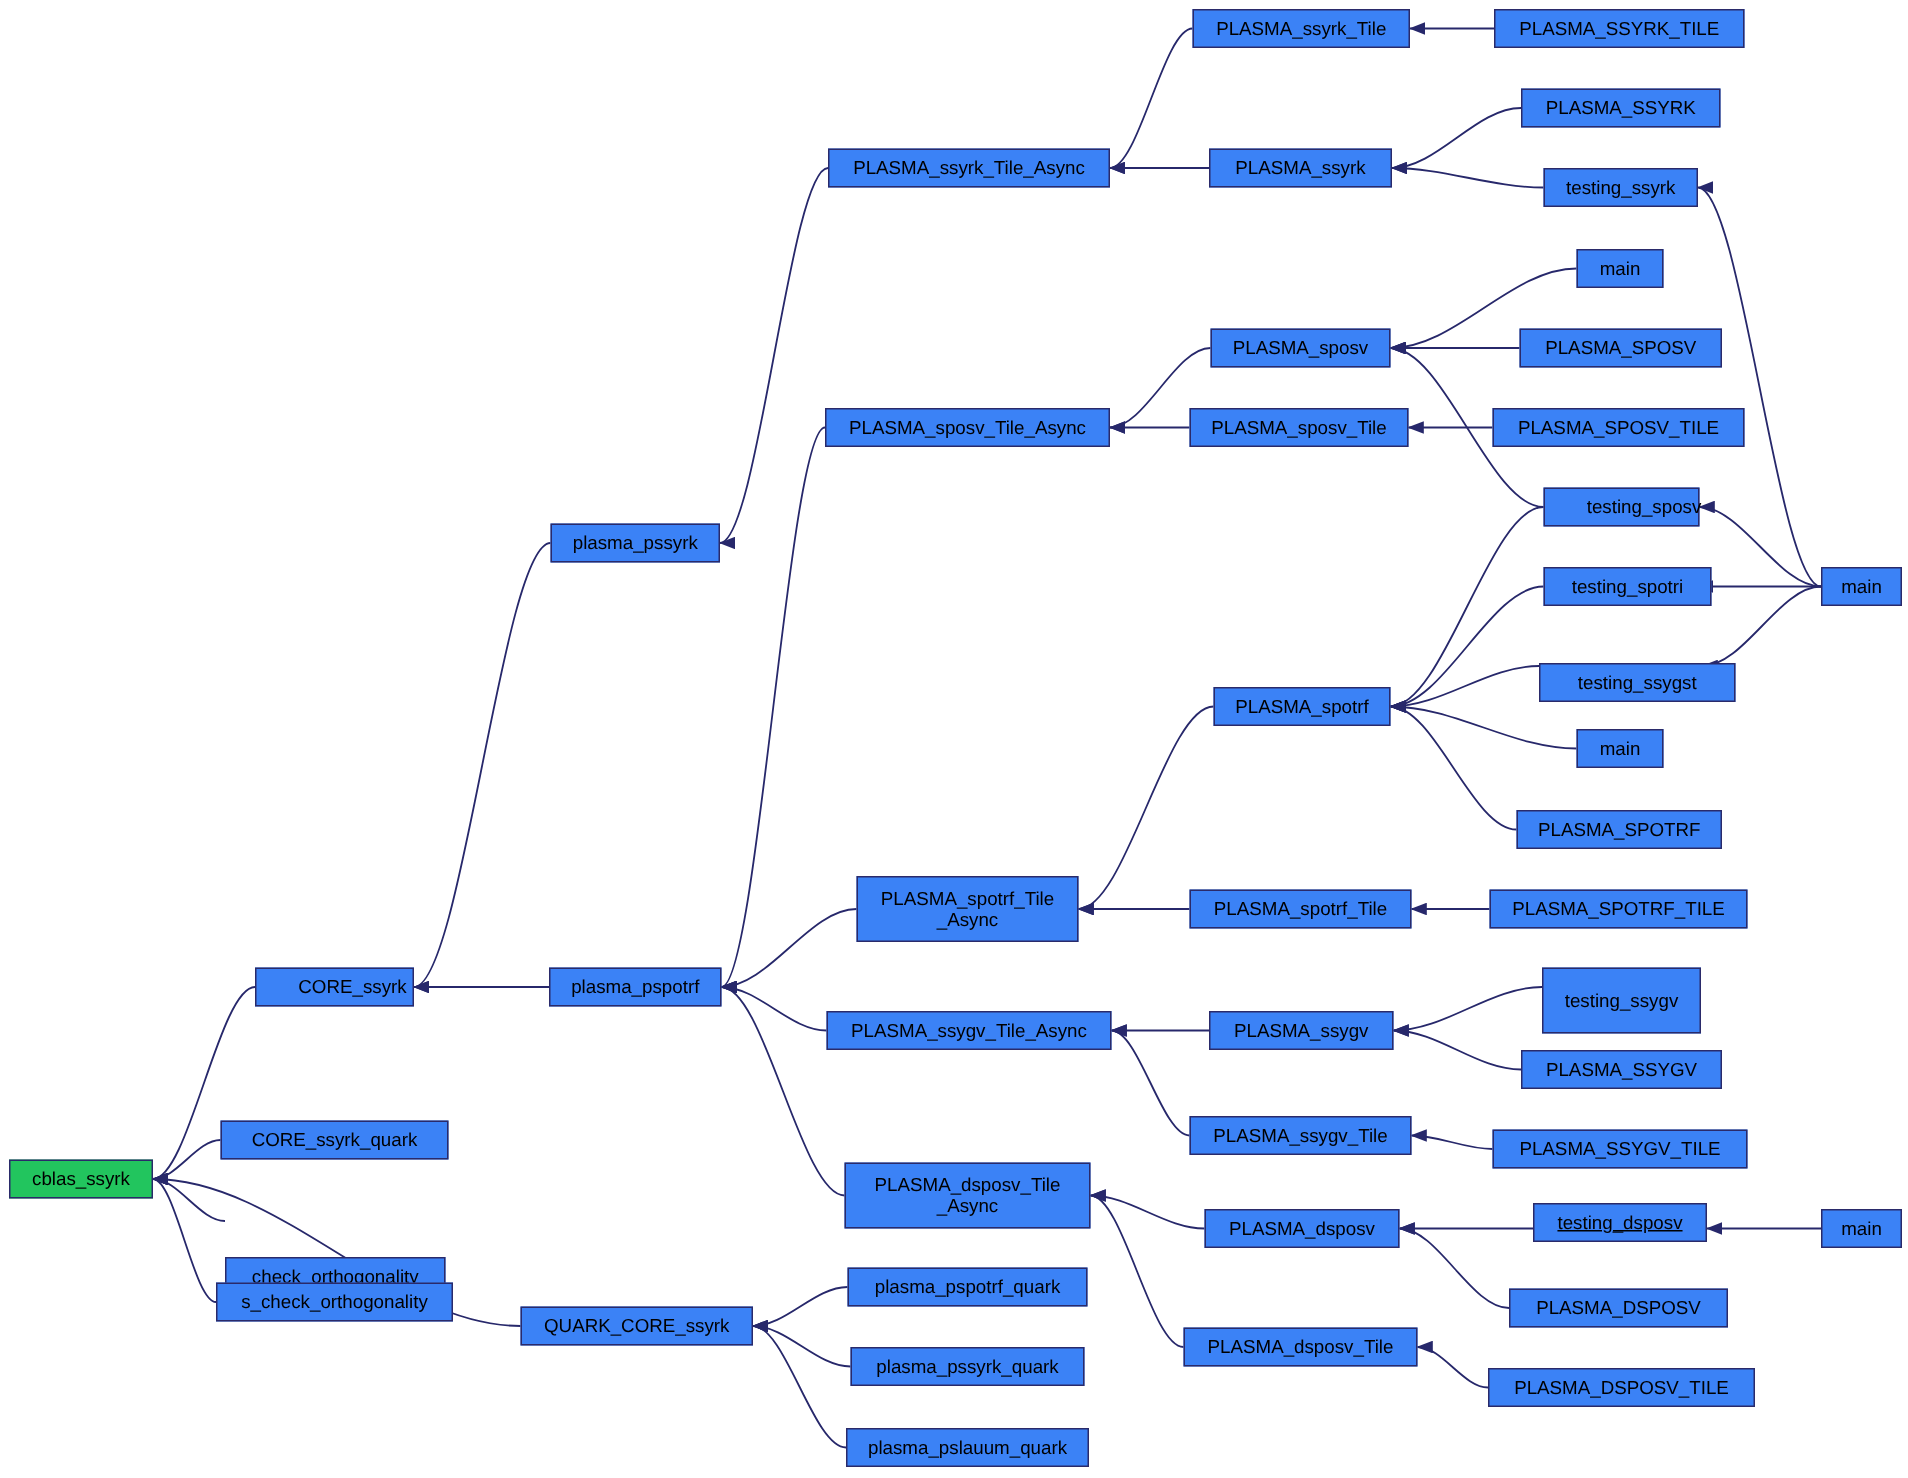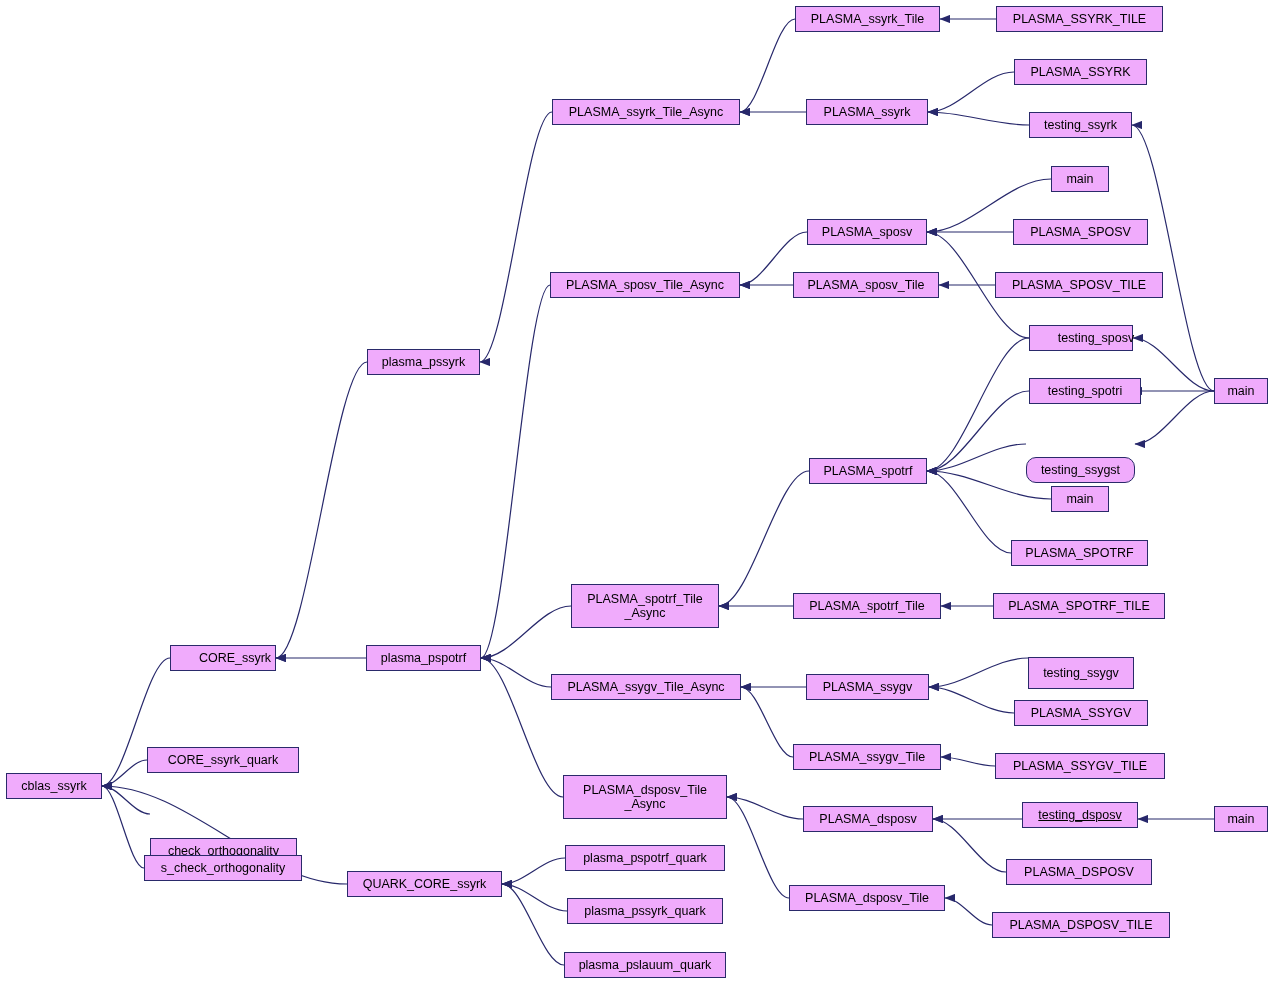--- a/index.html
+++ b/index.html
@@ -20,33 +20,33 @@
     left: 0;
     top: 0;
     width: 1272px;
     height: 985px;
     pointer-events: none;
   }
   .node {
     position: absolute;
     box-sizing: border-box;
     border: 1px solid #2a2a6a;
-    background: #f0abfc;
+    background: #3b82f6;
     color: #000000;
     font-size: 12.5px;
     line-height: 1.15;
     display: flex;
     align-items: center;
     justify-content: center;
     text-align: center;
     white-space: pre;
     z-index: 2;
   }
   .node.highlight {
-    background: #f0abfc;
+    background: #22c55e;
   }
 </style>
 </head>
 <body>
 
 <div id="canvas">
   <svg id="edges" viewBox="0 0 1272 985">
     <defs>
       <marker id="arrowhead" markerWidth="9" markerHeight="7" refX="8.5" refY="3.5" orient="auto">
         <polygon points="0 0, 9 3.5, 0 7" fill="#27286b"></polygon>
@@ -123,32 +123,32 @@
       <div class="node" style="left: 1014px; top: 59px; width: 133px; height: 26px;">PLASMA_SSYRK</div>
       <div class="node" style="left: 1029px; top: 112px; width: 103px; height: 26px;">testing_ssyrk</div>
       <div class="node" style="left: 550px; top: 272px; width: 190px; height: 26px;">PLASMA_sposv_Tile_Async</div>
       <div class="node" style="left: 807px; top: 219px; width: 120px; height: 26px;">PLASMA_sposv</div>
       <div class="node" style="left: 1051px; top: 166px; width: 58px; height: 26px;">main</div>
       <div class="node" style="left: 1013px; top: 219px; width: 135px; height: 26px;">PLASMA_SPOSV</div>
       <div class="node" style="left: 793px; top: 272px; width: 146px; height: 26px;">PLASMA_sposv_Tile</div>
       <div class="node" style="left: 995px; top: 272px; width: 168px; height: 26px;">PLASMA_SPOSV_TILE</div>
       <div class="node" style="left: 1029px; top: 325px; width: 104px; height: 26px; padding-left: 30px;">testing_sposv</div>
       <div class="node" style="left: 1029px; top: 378px; width: 112px; height: 26px;">testing_spotri</div>
-      <div class="node" style="left: 1026px; top: 457px; width: 109px; height: 26px; border-radius: 10px;">testing_ssygst</div>
+      <div class="node" style="left: 1026px; top: 442px; width: 131px; height: 26px;">testing_ssygst</div>
       <div class="node" style="left: 809px; top: 458px; width: 118px; height: 26px;">PLASMA_spotrf</div>
       <div class="node" style="left: 1051px; top: 486px; width: 58px; height: 26px;">main</div>
       <div class="node" style="left: 1011px; top: 540px; width: 137px; height: 26px;">PLASMA_SPOTRF</div>
       <div class="node" style="left: 1214px; top: 378px; width: 54px; height: 26px;">main</div>
       <div class="node" style="left: 571px; top: 584px; width: 148px; height: 44px;">PLASMA_spotrf_Tile
 _Async</div>
       <div class="node" style="left: 793px; top: 593px; width: 148px; height: 26px;">PLASMA_spotrf_Tile</div>
       <div class="node" style="left: 993px; top: 593px; width: 172px; height: 26px;">PLASMA_SPOTRF_TILE</div>
       <div class="node" style="left: 551px; top: 674px; width: 190px; height: 26px;">PLASMA_ssygv_Tile_Async</div>
       <div class="node" style="left: 806px; top: 674px; width: 123px; height: 26px;">PLASMA_ssygv</div>
-      <div class="node" style="left: 1028px; top: 645px; width: 106px; height: 32px; margin-top: 12px;">testing_ssygv</div>
+      <div class="node" style="left: 1028px; top: 645px; width: 106px; height: 44px;">testing_ssygv</div>
       <div class="node" style="left: 1014px; top: 700px; width: 134px; height: 26px;">PLASMA_SSYGV</div>
       <div class="node" style="left: 793px; top: 744px; width: 148px; height: 26px;">PLASMA_ssygv_Tile</div>
       <div class="node" style="left: 995px; top: 753px; width: 170px; height: 26px;">PLASMA_SSYGV_TILE</div>
       <div class="node" style="left: 563px; top: 775px; width: 164px; height: 44px;">PLASMA_dsposv_Tile
 _Async</div>
       <div class="node" style="left: 803px; top: 806px; width: 130px; height: 26px;">PLASMA_dsposv</div>
       <div class="node" style="left: 1022px; top: 802px; width: 116px; height: 26px; text-decoration: underline;">testing_dsposv</div>
       <div class="node" style="left: 1214px; top: 806px; width: 54px; height: 26px;">main</div>
       <div class="node" style="left: 1006px; top: 859px; width: 146px; height: 26px;">PLASMA_DSPOSV</div>
       <div class="node" style="left: 789px; top: 885px; width: 156px; height: 26px;">PLASMA_dsposv_Tile</div>

